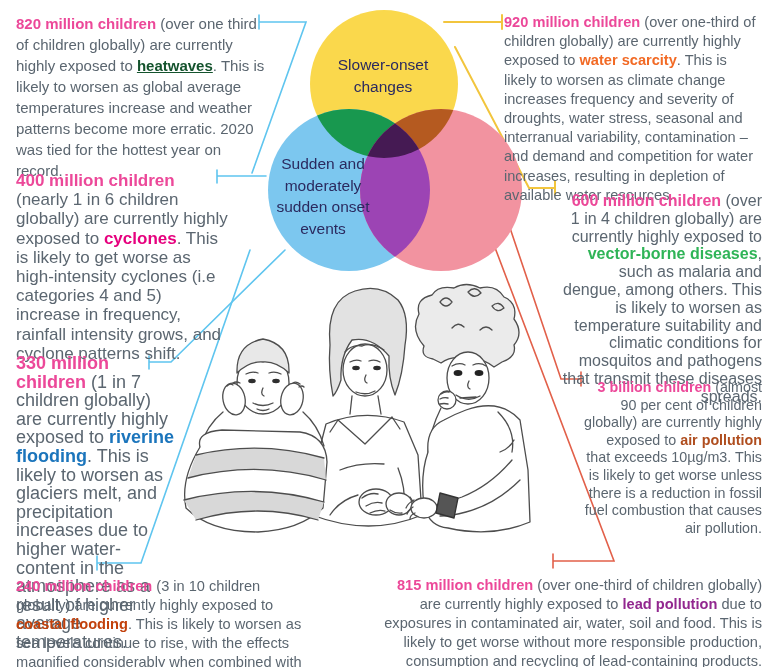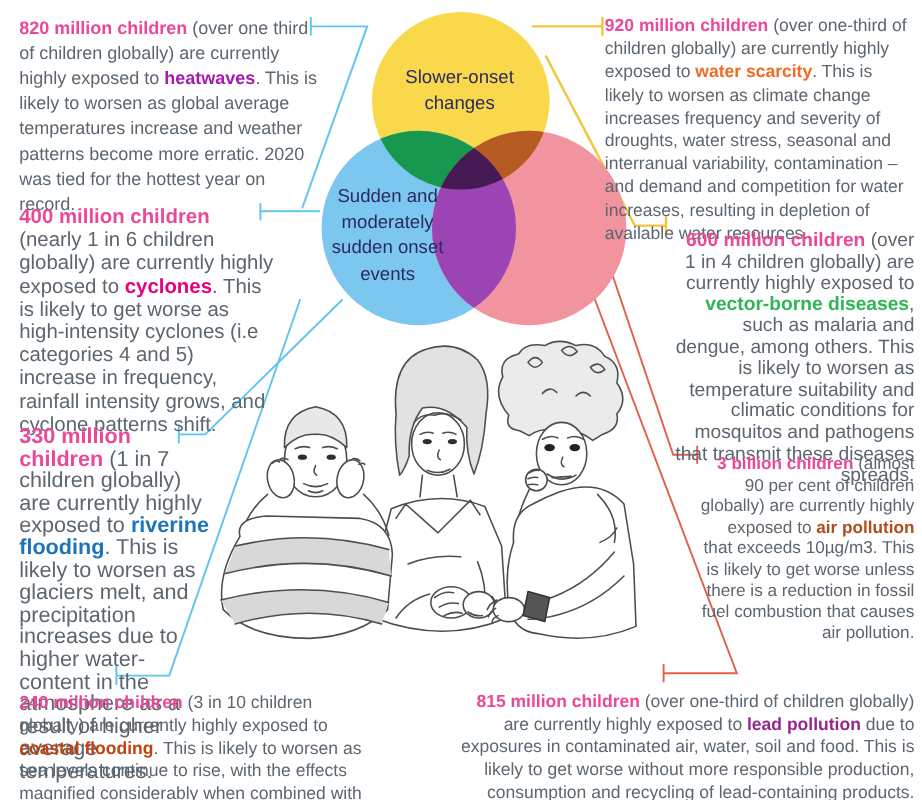--- a/index.html
+++ b/index.html
@@ -129,21 +129,21 @@
         <path d="M184,500 Q256,482 324,502 L318,520 Q258,502 196,520 Z" fill="#d8d8d8" stroke="none"></path>
         <path d="M196,455 Q260,440 324,458 M188,478 Q258,460 326,480 M184,500 Q256,482 324,502 M196,520 Q258,502 318,520"></path>
       </g>
     </g>
   </svg>
 
   <div class="vl vl-slower" style="color: rgb(43, 42, 95);">Slower-onset changes</div>
   <div class="vl vl-sudden" style="color: rgb(43, 42, 95);">Sudden and moderately sudden onset events</div>
 
   <div class="tb b1">
-    <b>820 million children</b><span> (over one third of children globally) are currently highly exposed to </span><span class="kw" style="color: #a21caf;">heatwaves</span><span>. This is likely to worsen as global average temperatures increase and weather patterns become more erratic. 2020 was tied for the hottest year on record.</span>
+    <b>820 million children</b><span> (over one third of children globally) are currently highly exposed to </span><span class="kw" style="color: #14532d; text-decoration: underline;">heatwaves</span><span>. This is likely to worsen as global average temperatures increase and weather patterns become more erratic. 2020 was tied for the hottest year on record.</span>
   </div>
 
   <div class="tb b2">
     <b>400 million children</b><span> (nearly 1 in 6 children globally) are currently highly exposed to </span><span class="kw" style="color: rgb(230, 0, 126);">cyclones</span><span>. This is likely to get worse as high-intensity cyclones (i.e categories 4 and 5) increase in frequency, rainfall intensity grows, and cyclone patterns shift.</span>
   </div>
 
   <div class="tb b3">
     <b>330 million children</b><span> (1 in 7 children globally) are currently highly exposed to </span><span class="kw" style="color: rgb(27, 117, 188);">riverine flooding</span><span>. This is likely to worsen as glaciers melt, and precipitation increases due to higher water-content in the atmosphere as a result of higher average temperatures.</span>
   </div>
 

